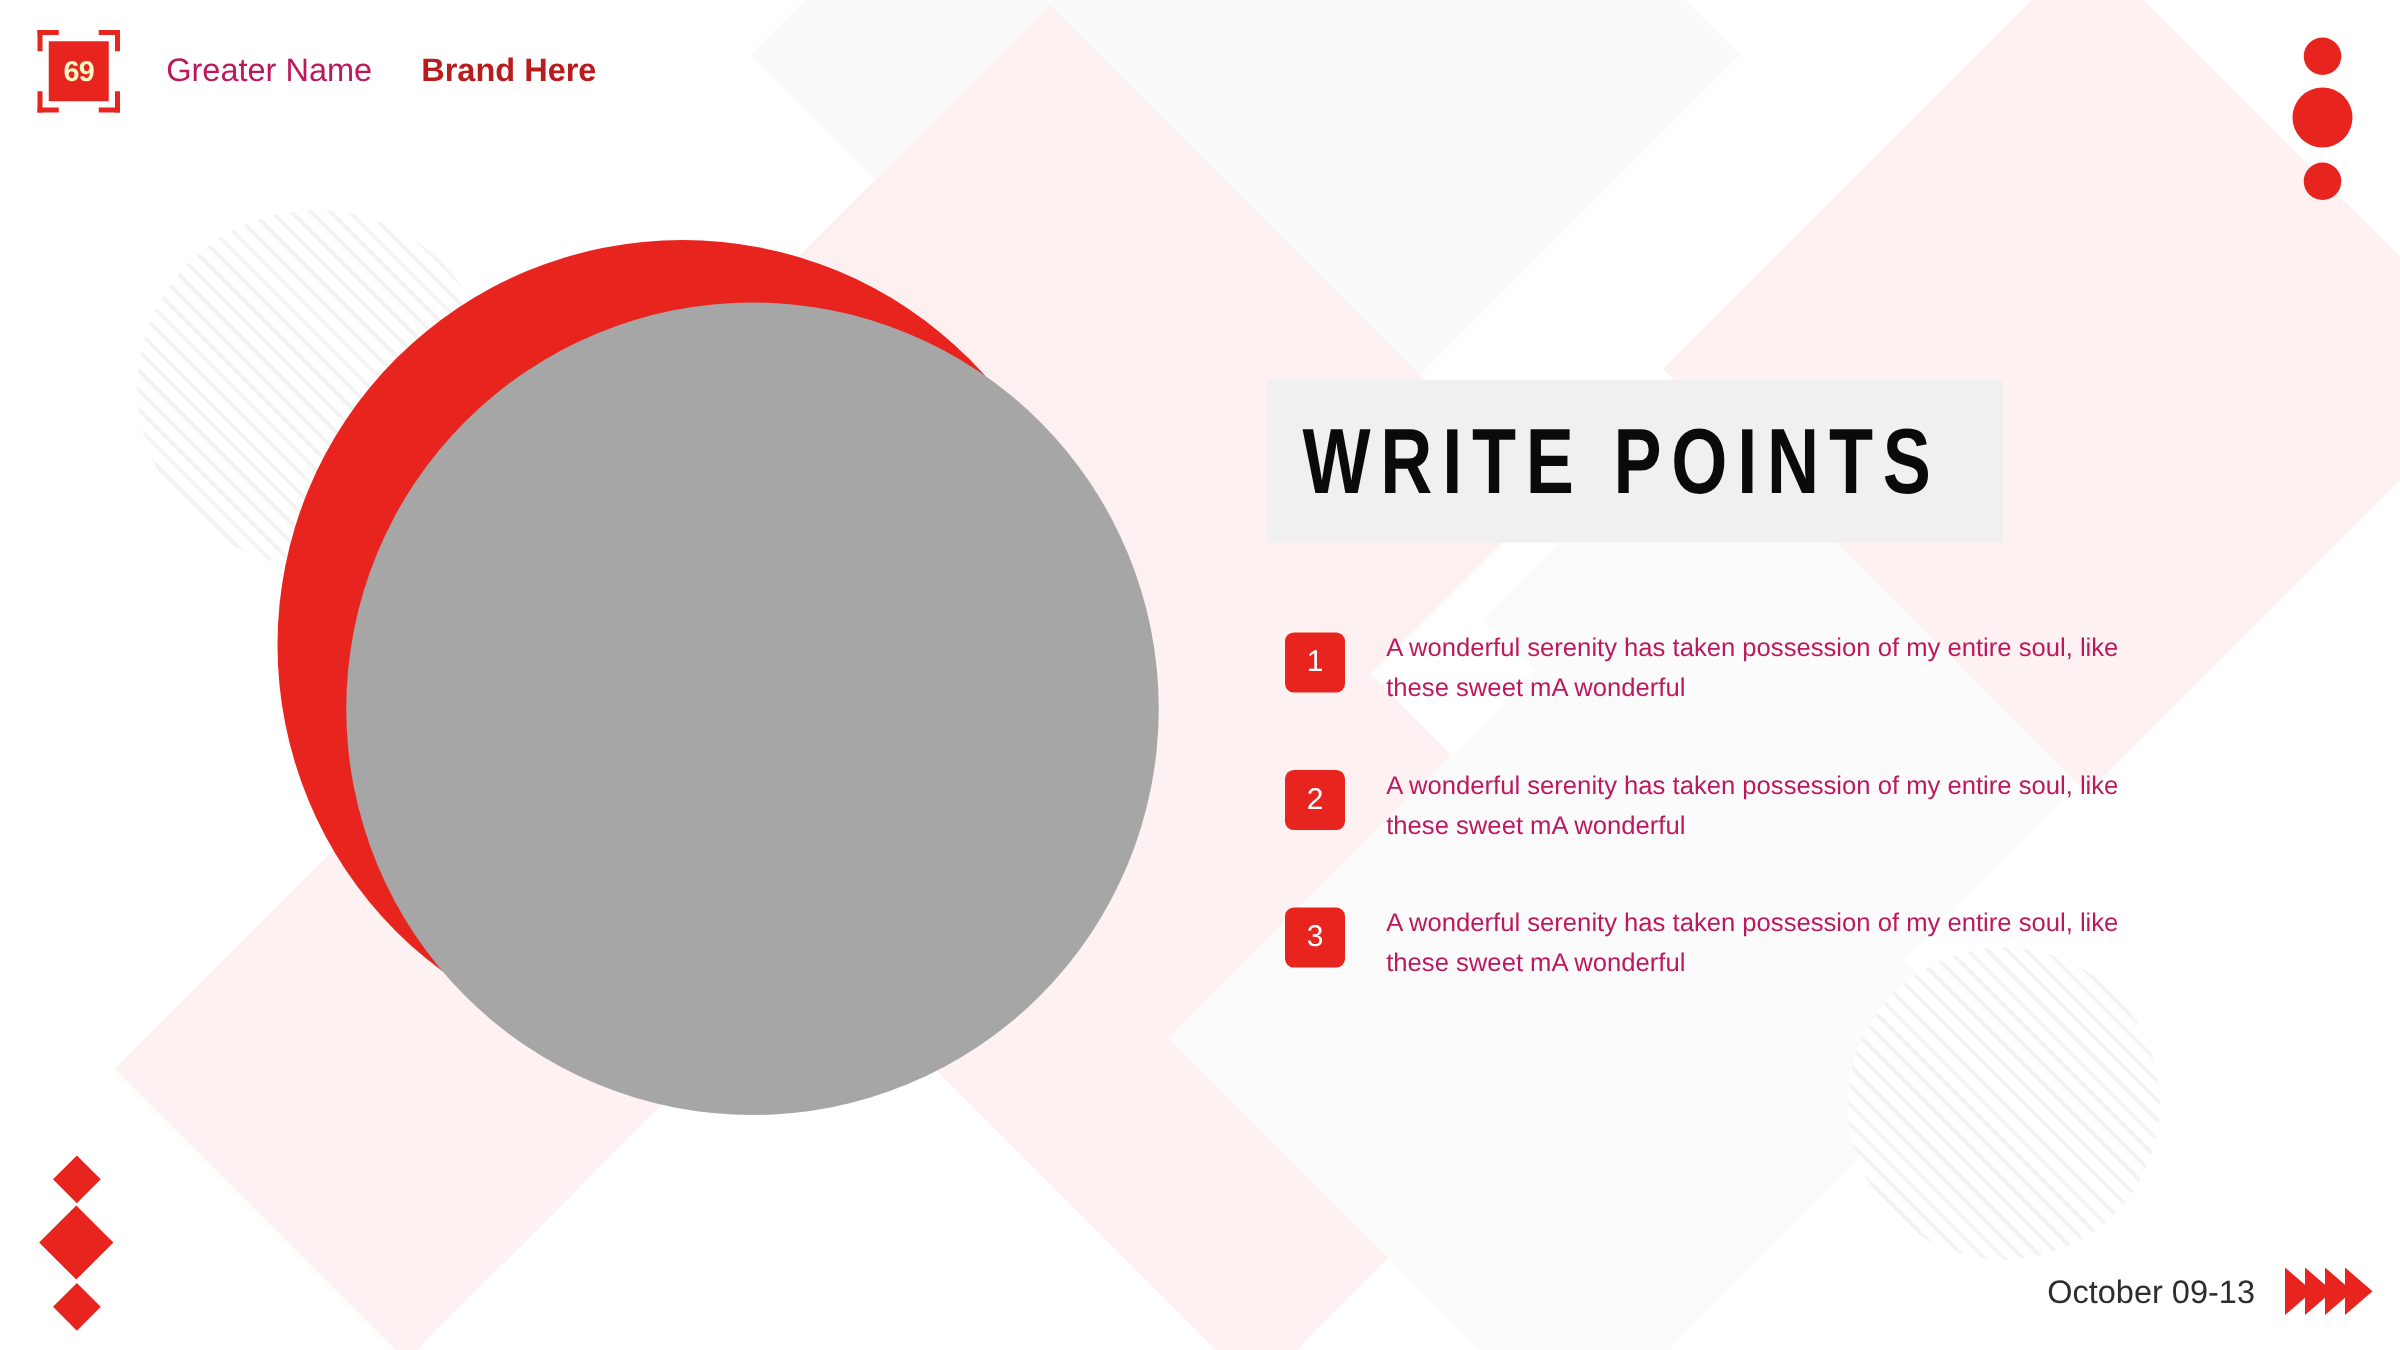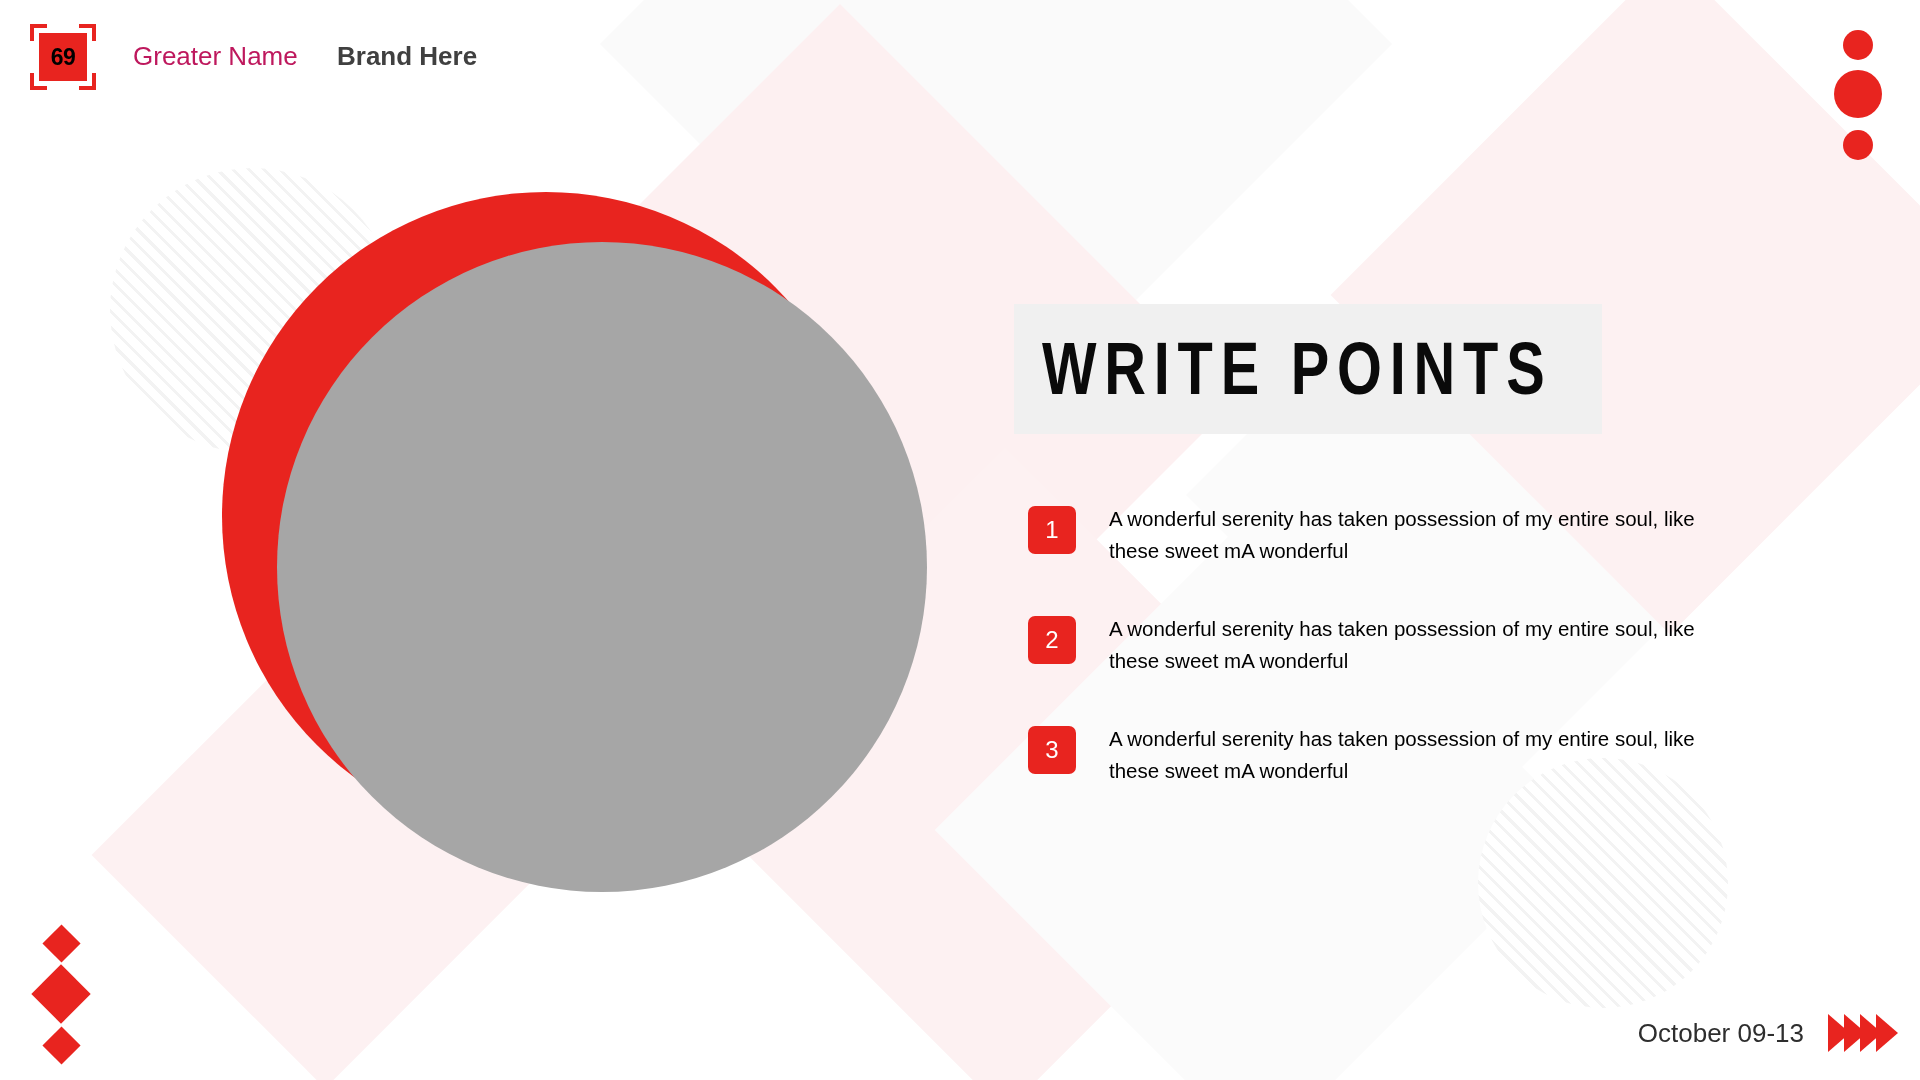--- a/index.html
+++ b/index.html
@@ -67,21 +67,21 @@
     width:66px; height:66px;
   }
   .logo-box {
     position:absolute;
     left:9px; top:9px;
     width:48px; height:48px;
     background:#e8241f;
     display:flex; align-items:center; justify-content:center;
   }
   .logo-num {
-    color:#000000;
+    color:#fef9c3;
     font-family:"Liberation Sans", sans-serif;
     font-weight:bold;
     font-size:23px;
     line-height:1;
     letter-spacing:-0.5px;
   }
   .bracket { position:absolute; width:17px; height:17px; }
   .bracket.tl { left:0;  top:0;  border-left:4px solid #e8241f; border-top:4px solid #e8241f; }
   .bracket.tr { right:0; top:0;  border-right:4px solid #e8241f; border-top:4px solid #e8241f; }
   .bracket.bl { left:0;  bottom:0; border-left:4px solid #e8241f; border-bottom:4px solid #e8241f; }
@@ -92,21 +92,21 @@
     left:133px; top:41px;
     font-size:26px;
     color:#be185d;
     font-weight:normal;
     white-space:nowrap;
   }
   .header-brand {
     position:absolute;
     left:337px; top:41px;
     font-size:26px;
-    color:#404040;
+    color:#b91c1c;
     font-weight:bold;
     white-space:nowrap;
   }
 
   
   .dots { position:absolute; right:34px; top:30px; width:56px; height:140px; }
   .dot { position:absolute; border-radius:50%; background:#e8241f; left:50%; }
   .dot-a { width:30px; height:30px; margin-left:-15px; top:0; }
   .dot-b { width:48px; height:48px; margin-left:-24px; top:40px; }
   .dot-c { width:30px; height:30px; margin-left:-15px; top:100px; }
@@ -159,21 +159,21 @@
     color:#ffffff;
     font-size:24px;
     font-weight:normal;
     line-height:1;
     margin-top:3px;
   }
   .point-text {
     margin-left:33px;
     font-size:20.5px;
     line-height:1.58;
-    color:#000000;
+    color:#be185d;
     max-width:620px;
   }
 
   
   .footer { position:absolute; right:28px; bottom:28px; display:flex; align-items:center; }
   .footer-date {
     font-size:26px;
     color:#2e2e2e;
     white-space:nowrap;
   }

